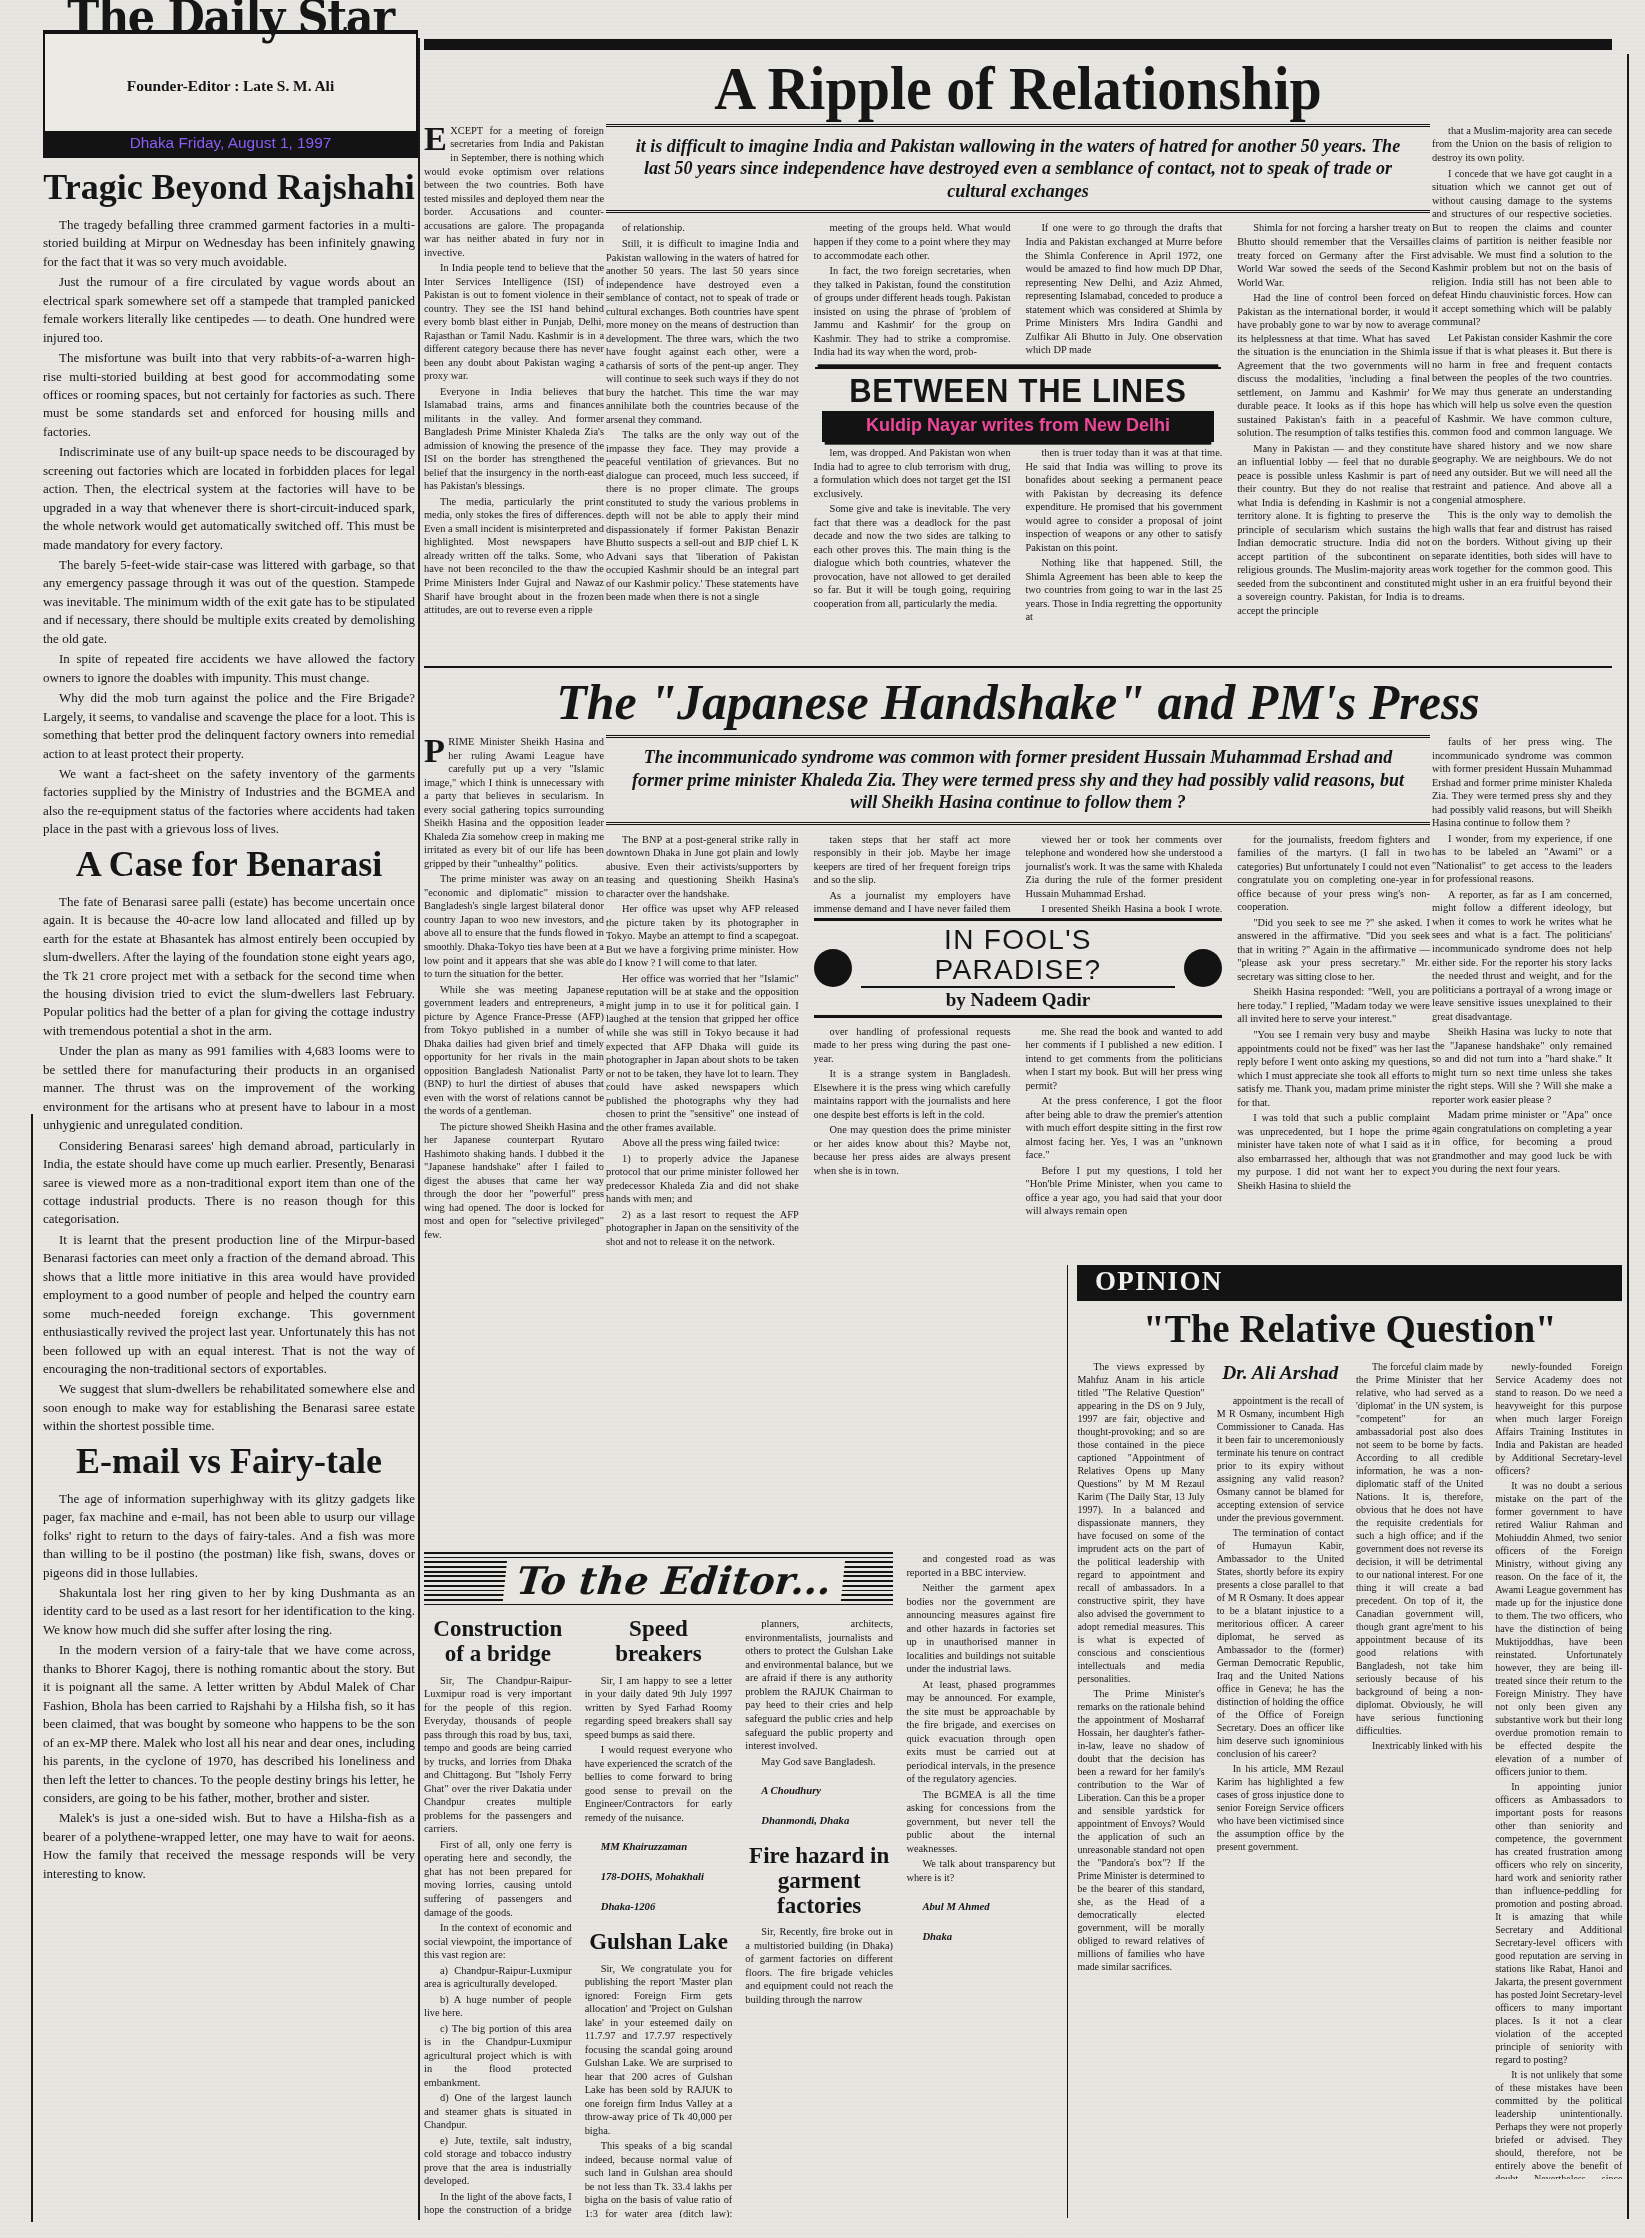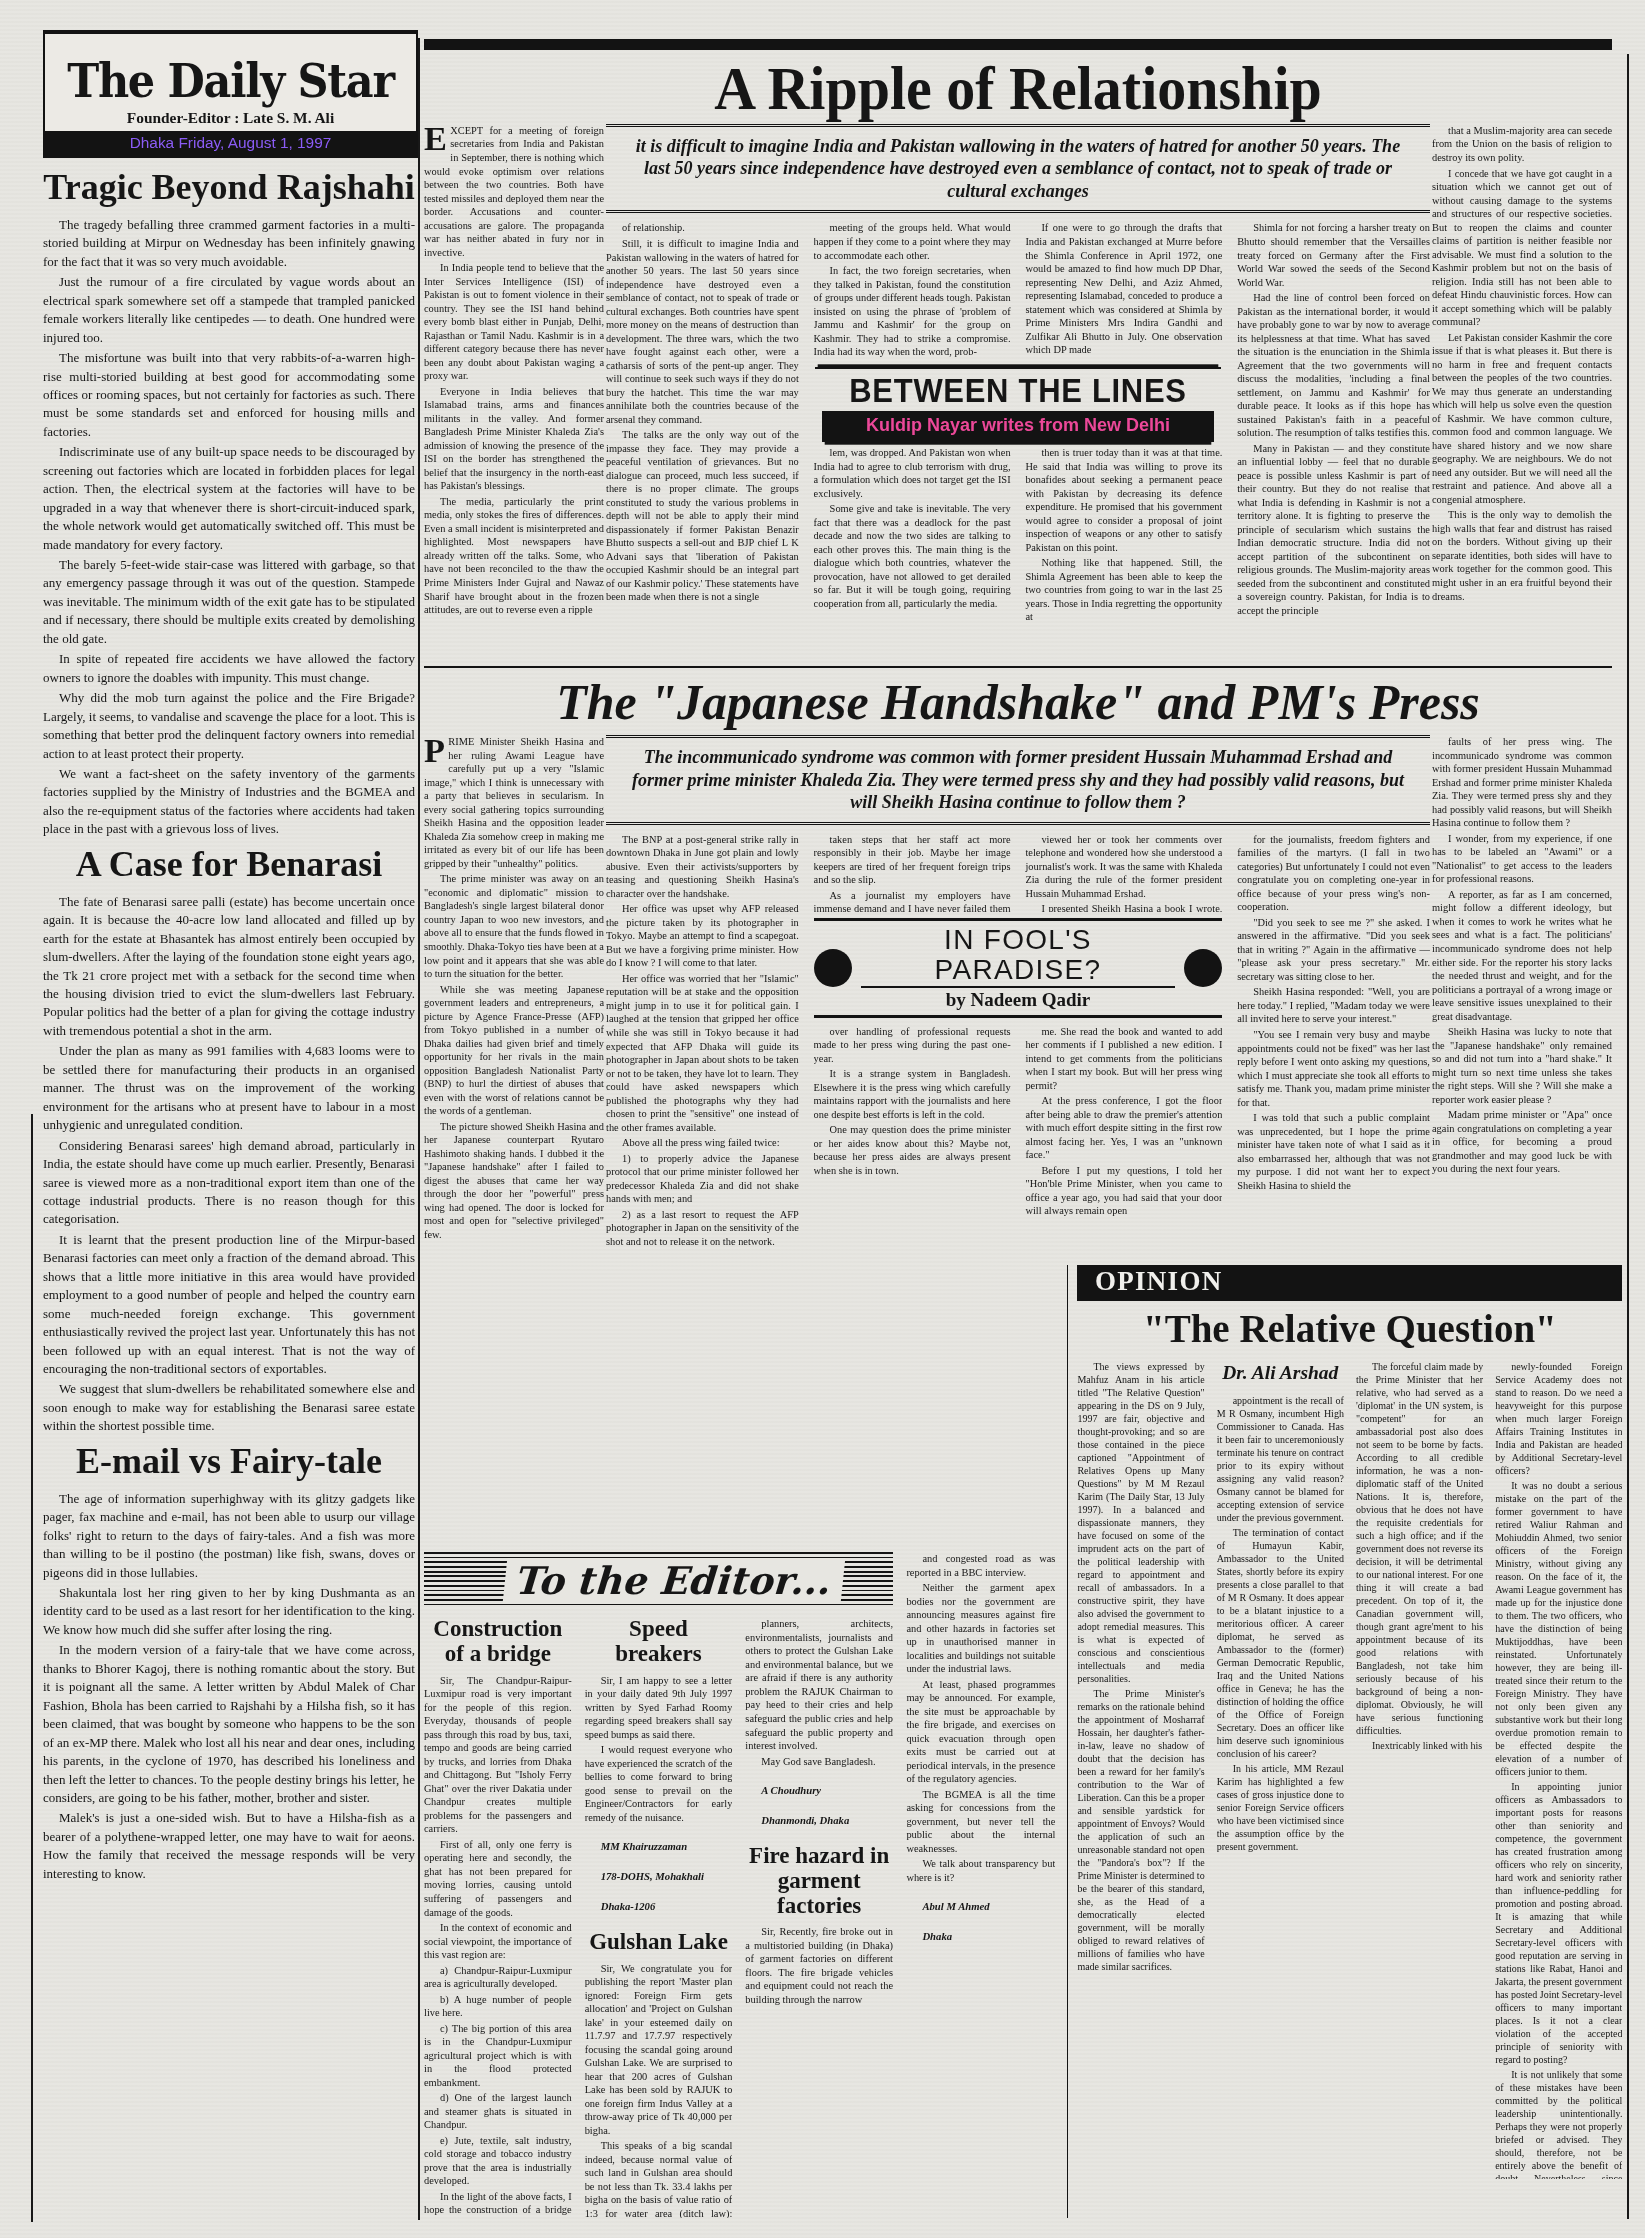--- a/index.html
+++ b/index.html
@@ -3,21 +3,21 @@
 <meta charset="utf-8">
 <style>
   html,body{margin:0;padding:0;background:#b9b8b4;}
   .page{position:relative;width:1646px;height:2239px;background:#e7e6e1;color:#161616;
         font-family:"Liberation Serif",serif;overflow:hidden;}
   .vrule{position:absolute;background:#181818;width:2px;}
   .noise{position:absolute;inset:0;pointer-events:none;
          background:repeating-linear-gradient(0deg,rgba(0,0,0,.015) 0 2px,rgba(255,255,255,.02) 2px 4px);}
   
   .masthead{position:absolute;left:43px;top:29.5px;width:371px;height:122px;border:2.7px solid #131313;
-            border-top-width:4.7px;background:#eceae5;text-align:center;display:flex;flex-direction:column;justify-content:flex-end;}
+            border-top-width:4.7px;background:#eceae5;text-align:center;display:flex;flex-direction:column;justify-content:flex-end;gap:32px;}
   .mast-title{font-family:"DejaVu Serif",serif;font-weight:bold;font-size:43px;line-height:1.0;
               letter-spacing:-1.3px;transform:scaleY(1.08);}
   .mast-founder{font-weight:bold;font-size:15.4px;margin:5.4px 0 4px;}
   .mast-datebar{background:#131313;color:#8b5cf6;font-family:"Liberation Sans",sans-serif;
                 font-size:15.4px;padding:2.7px 0 4px;}
   
   .leftcol{position:absolute;left:43px;top:162px;width:372px;height:2054px;overflow:hidden;}
   .ed-head{font-weight:bold;font-size:36px;text-align:center;line-height:1.05;margin:6.7px 0 9.4px;}
   .ed-head .it{}
   .leftcol p.para{font-size:13px;line-height:1.42;}

